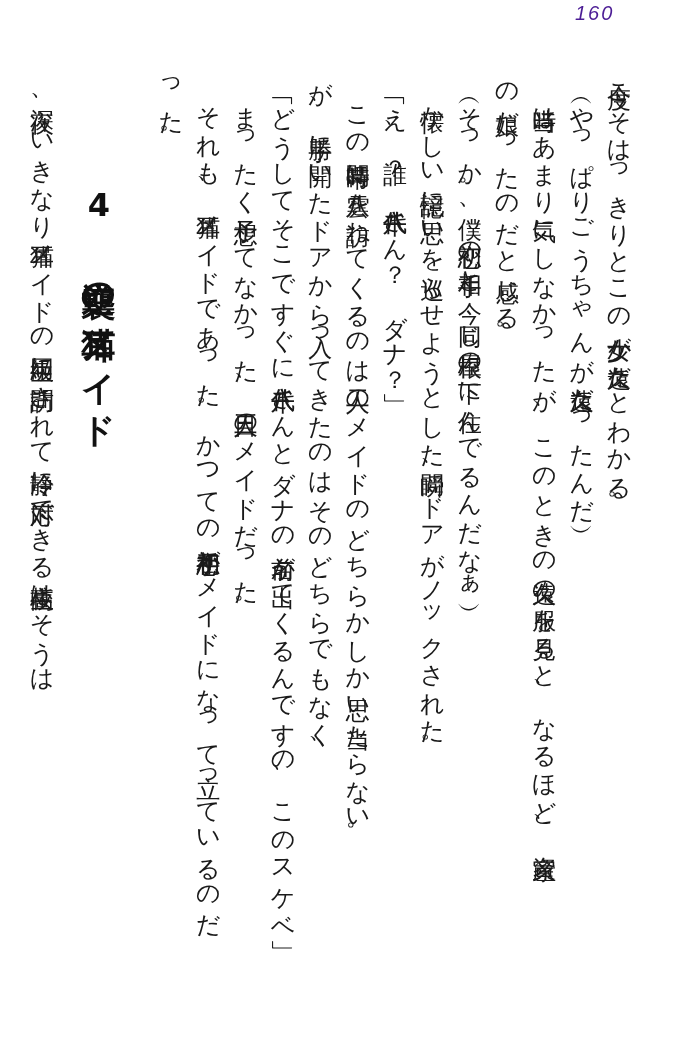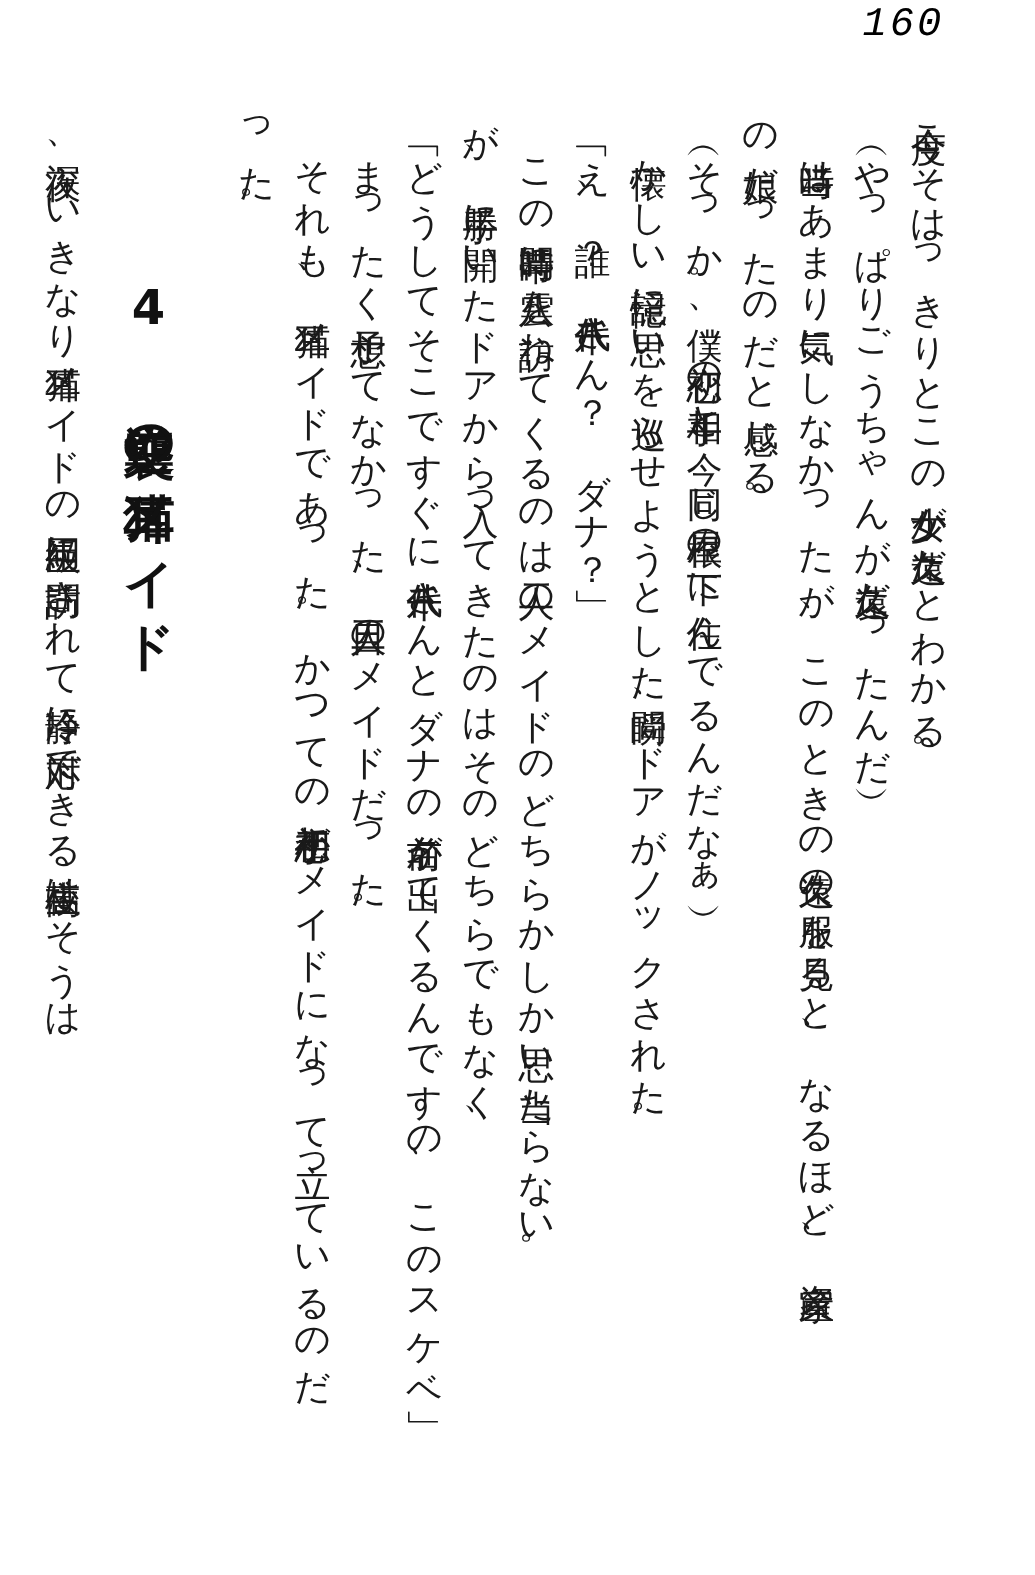--- a/index.html
+++ b/index.html
@@ -7,25 +7,25 @@
     position:relative;
     width:690px;height:1050px;
     background:#ffffff;
     overflow:hidden;
     color:#1a1a1a;
   }
   
   .page-num{
     position:absolute;
     left:575px;top:2px;
-    font-family:Liberation Mono, monospace;
+    font-family:Liberation Sans, sans-serif;
     font-style:italic;
-    font-size:27px;
+    font-size:20px;
     letter-spacing:2px;
-    color:#000000;
+    color:#4c1d95;
   }
   
   .vcol{
     position:absolute;
     top:66px;
     left:calc(606px - var(--i) * 37.33px);
     writing-mode:vertical-rl;
     text-orientation:mixed;
     font-family:"DejaVu Serif","Liberation Serif",serif;
     font-size:24px;

